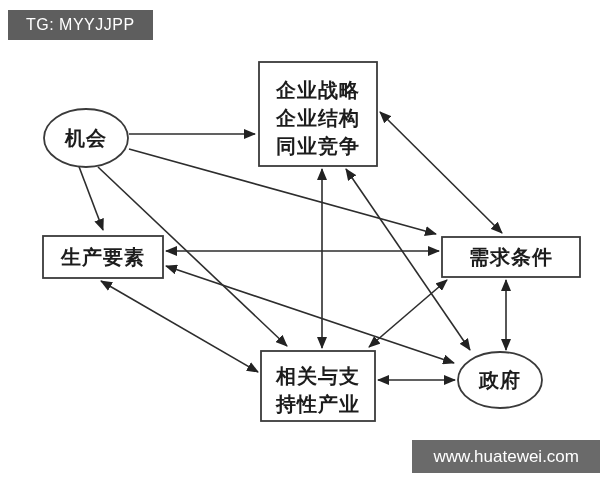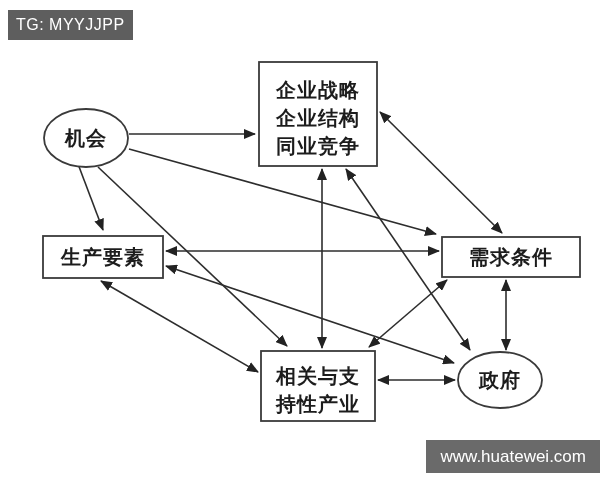--- a/index.html
+++ b/index.html
@@ -3,22 +3,22 @@
 <meta charset="utf-8">
 <style>
   html,body{margin:0;padding:0;background:#ffffff;}
   .stage{
     position:relative;width:600px;height:480px;background:#ffffff;
     font-family:"Liberation Sans","DejaVu Sans",sans-serif;overflow:hidden;
   }
   .badge{
     position:absolute;color:#ffffff;white-space:nowrap;line-height:1;
   }
-  .badge-tg{left:8px;top:10px;font-size:16px;padding:7px 8px;letter-spacing:.5px;}
-  .badge-site{right:0;bottom:7px;font-size:17px;padding:8px 14px;}
+  .badge-tg{left:8px;top:10px;font-size:16px;padding:7px 18px;letter-spacing:.5px;}
+  .badge-site{right:0;bottom:7px;font-size:17px;padding:8px 21px;}
   svg.diagram{position:absolute;left:0;top:0;}
   .edge{stroke:#2d2d2d;stroke-width:1.6;fill:none;}
   .node-shape{fill:#ffffff;stroke:#3a3a3a;stroke-width:1.8;}
   .node-label{
     fill:#1c1c1c;font-size:20px;font-weight:bold;letter-spacing:1px;
     text-anchor:middle;font-family:"DejaVu Sans","Liberation Sans",sans-serif;
   }
 </style>
 </head>
 <body>

